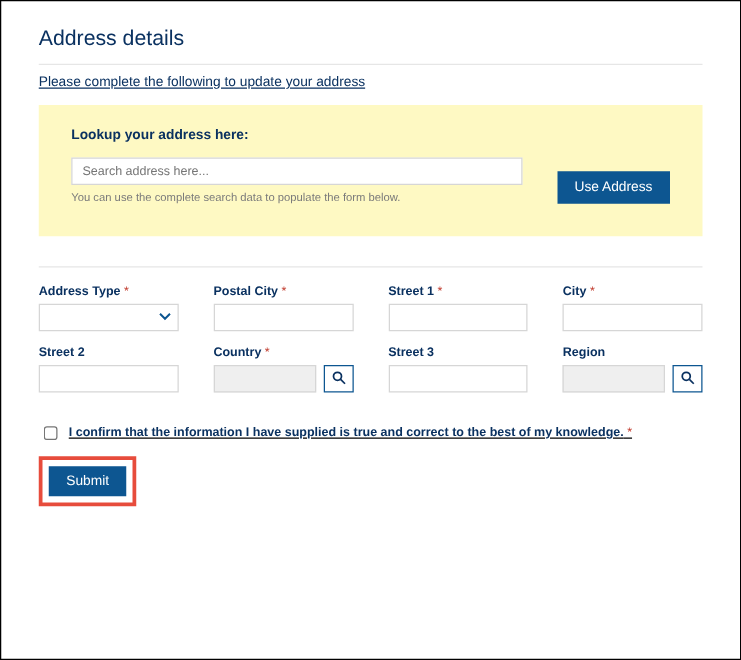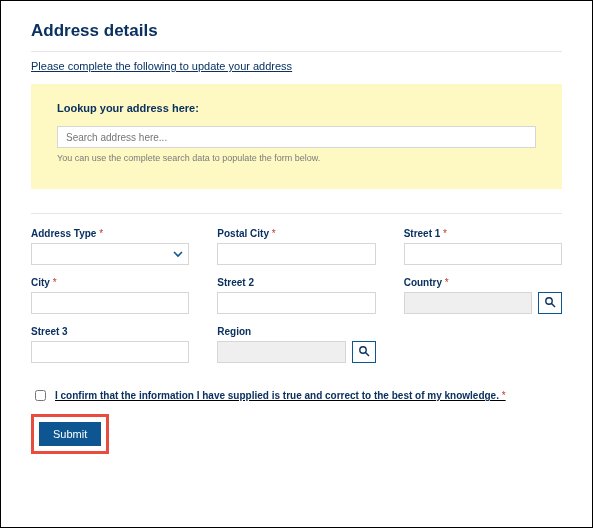--- a/index.html
+++ b/index.html
@@ -11,21 +11,21 @@
   .frame {
     width: 593px;
     height: 528px;
     border: 1px solid #000;
     padding: 18px 30px 18px 30px;
     position: relative;
   }
   .page-title {
     color: #0a3160;
     font-size: 17px;
-    font-weight: bold;
+    font-weight: normal;
     margin: 2px 0 10px 0;
   }
   .hr-top {
     border: none;
     border-top: 1px solid #e6e6e6;
     margin: 0 0 8px 0;
   }
   .instruction {
     color: #0a3160;
     font-size: 11px;
@@ -71,21 +71,21 @@
     padding: 7px 14px;
     cursor: pointer;
   }
   .hr-mid {
     border: none;
     border-top: 1px solid #e6e6e6;
     margin: 24px 0 14px 0;
   }
   .form-grid {
     display: grid;
-    grid-template-columns: 1fr 1fr 1fr;
+    grid-template-columns: 1fr 1fr 1fr 1fr;
     column-gap: 28px;
     row-gap: 12px;
   }
   .fld-label {
     color: #0a3160;
     font-weight: bold;
     font-size: 10px;
     margin-bottom: 4px;
   }
   .req { color: #c0392b; font-weight: normal; }
@@ -170,20 +170,21 @@
   <hr class="hr-top">
   <div class="instruction">Please complete the following to update your address</div>
 
   <div class="lookup-panel">
     <div class="lookup-label">Lookup your address here:</div>
     <div class="lookup-row">
       <div class="lookup-left">
         <input class="search-input" type="text" placeholder="Search address here..." style="">
         <div class="hint">You can use the complete search data to populate the form below.</div>
       </div>
+      <button class="use-btn">Use Address</button>
     </div>
   </div>
 
   <hr class="hr-mid">
 
   <div class="form-grid">
 
     <div>
       <div class="fld-label">
         <span>Address Type</span><span class="req"> *</span>

